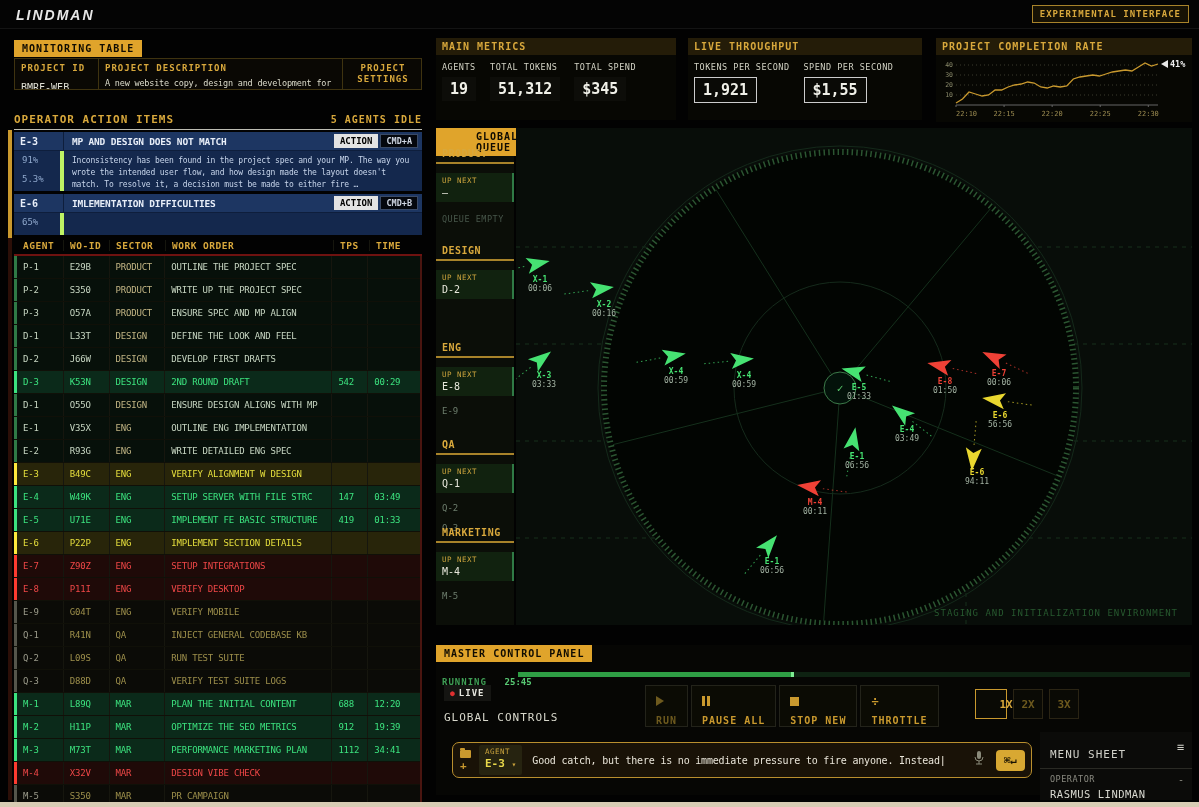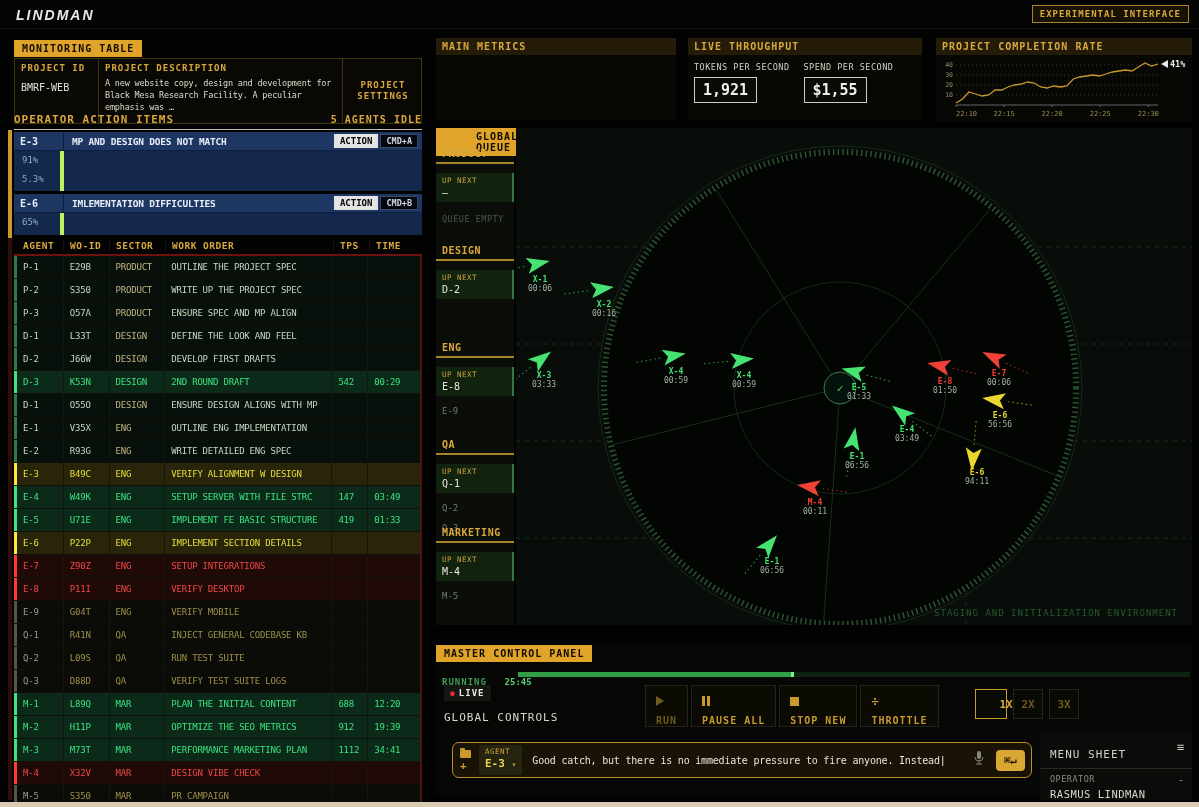--- a/index.html
+++ b/index.html
@@ -14,21 +14,21 @@
 
   
   .tag { display:inline-block; background:#e0a42b; color:#100c02; font-size:10px; font-weight:700; letter-spacing:1px; padding:3px 8px; }
   .panel-head { background:#241c08; color:#d8a83c; font-size:10px; font-weight:700; letter-spacing:1px; padding:3px 6px; height:17px; }
 
   
   .gutter { position:absolute; left:8px; top:130px; width:4px; height:670px; background:#2c0f08; }
   .gutter-thumb { position:absolute; left:0; top:0; width:4px; height:108px; background:#c9992e; }
   .left-panel { position:absolute; left:14px; top:40px; width:408px; height:762px; }
   .lp-tag { position:absolute; left:0; top:0; }
-  .lp-info { position:absolute; left:0; top:18px; width:408px; height:66px; display:grid; grid-template-columns:84px 244px 80px; border:1px solid #3f3310; background:#0a0804; }
+  .lp-info { position:absolute; left:0; top:18px; width:408px; height:32px; display:grid; grid-template-columns:84px 244px 80px; border:1px solid #3f3310; background:#0a0804; }
   .lp-info > div { border-right:1px solid #3f3310; padding:4px 6px; overflow:hidden; }
   .lp-info > div:last-child { border-right:none; }
   .info-label { color:#d8a83c; font-size:9px; font-weight:700; letter-spacing:1px; line-height:11px; }
   .info-value { color:#e0e0d4; font-size:10px; margin-top:8px; }
   .info-desc { color:#dcdccc; font-size:8.5px; line-height:12px; margin-top:3px; letter-spacing:-0.2px; }
   .settings-cell { display:flex; align-items:center; justify-content:center; text-align:center; }
   .lp-actionbar { position:absolute; left:0; top:69px; width:408px; height:21px; display:flex; justify-content:space-between; align-items:center; border-bottom:1px solid #bdbdb3; }
   .lp-actionbar .t1 { color:#d8a83c; font-size:11px; font-weight:700; letter-spacing:1px; }
   .lp-actionbar .t2 { color:#d8a83c; font-size:10px; font-weight:700; letter-spacing:1px; }
 
@@ -181,20 +181,21 @@
         <div class="ai-agent">E-3</div>
         <div class="ai-title">MP AND DESIGN DOES NOT MATCH</div>
         <div class="ai-action">ACTION</div>
         <div class="ai-cmd">CMD+A</div>
       </div>
       <div class="ai-body">
         <div class="ai-stats">
           <span>91%</span>
           <span>5.3%</span>
         </div>
+        <div class="ai-text">Inconsistency has been found in the project spec and your MP. The way you wrote the intended user flow, and how design made the layout doesn't match. To resolve it, a decision must be made to either fire …</div>
       </div>
     </div>
 
     <div class="action-item ai-2">
       <div class="ai-head">
         <div class="ai-agent">E-6</div>
         <div class="ai-title">IMLEMENTATION DIFFICULTIES</div>
         <div class="ai-action">ACTION</div>
         <div class="ai-cmd">CMD+B</div>
       </div>
@@ -404,20 +405,25 @@
           <div class="t-cell c-sector">MAR</div>
           <div class="t-cell c-order">PR CAMPAIGN</div>
           <div class="t-cell c-tps"></div>
           <div class="t-cell c-time"></div>
         </div>
       </div>
   </div>
 
   <div class="panel p-metrics">
     <div class="panel-head">MAIN METRICS</div>
+    <div class="stat-row">
+        <div class="stat"><div class="stat-label">AGENTS</div><div class="stat-value">19</div></div>
+        <div class="stat"><div class="stat-label">TOTAL TOKENS</div><div class="stat-value">51,312</div></div>
+        <div class="stat"><div class="stat-label">TOTAL SPEND</div><div class="stat-value">$345</div></div>
+      </div>
   </div>
 
   <div class="panel p-through">
     <div class="panel-head">LIVE THROUGHPUT</div>
     <div class="stat-row">
         <div class="stat"><div class="stat-label">TOKENS PER SECOND</div><div class="stat-value boxed">1,921</div></div>
         <div class="stat"><div class="stat-label">SPEND PER SECOND</div><div class="stat-value boxed">$1,55</div></div>
       </div>
   </div>
 

